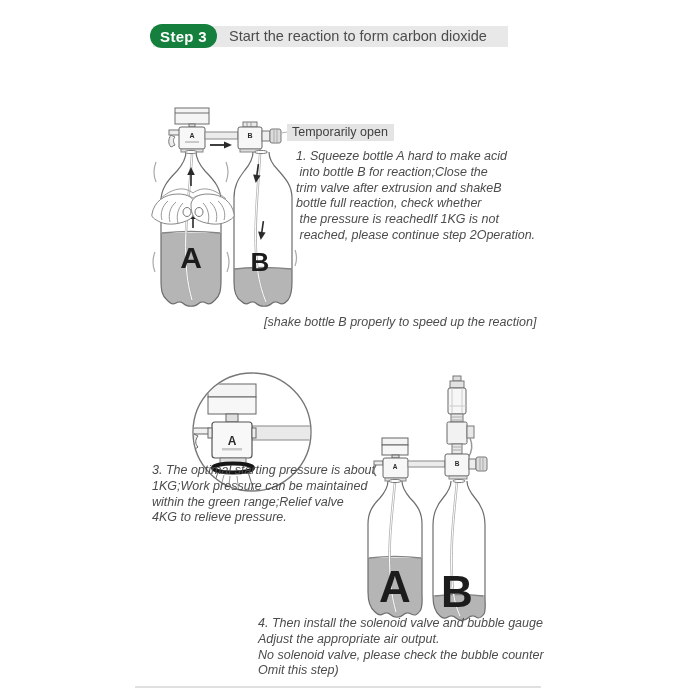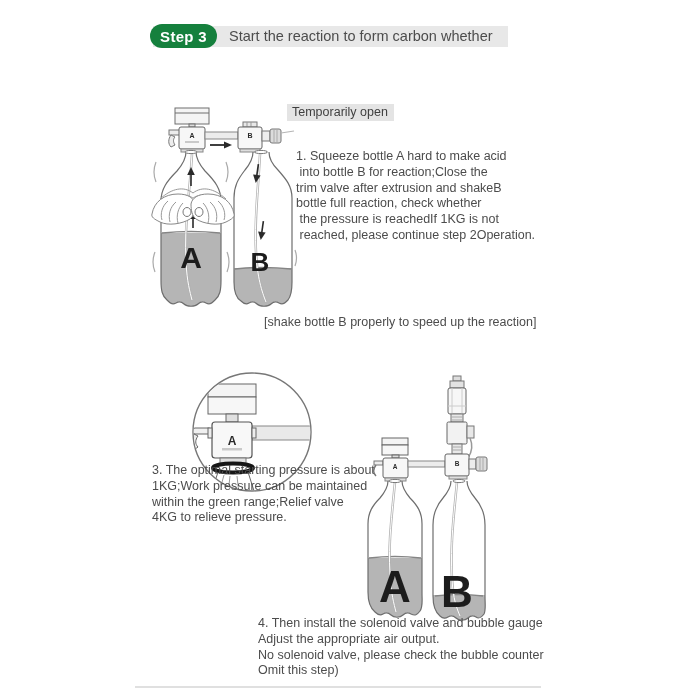--- a/index.html
+++ b/index.html
@@ -3,36 +3,36 @@
 <meta charset="utf-8">
 <style>
   html,body{margin:0;padding:0;background:#fff;}
   .page{position:relative;width:700px;height:700px;background:#ffffff;overflow:hidden;
         font-family:"Liberation Sans",sans-serif;color:#4a4a4a;}
   .hdr-bar{position:absolute;left:153px;top:26px;width:355px;height:21px;background:#e8e8e8;}
   .hdr-badge{position:absolute;left:150px;top:24px;width:67px;height:24px;background:#15803d;
         border-radius:12px;color:#fff;font-weight:bold;font-size:15px;display:flex;
         align-items:center;justify-content:center;letter-spacing:.3px;}
   .hdr-title{position:absolute;left:229px;top:28px;font-size:14.5px;color:#4c4c4c;}
-  .para{position:absolute;white-space:pre;font-size:12.5px;line-height:15.8px;color:#4c4c4c;}
-  .callout{position:absolute;left:287px;top:104px;background:#e4e4e4;color:#3f3f3f;
+  .para{position:absolute;white-space:pre;font-size:12.5px;line-height:15.8px;color:#4c4c4c;font-style:italic;}
+  .callout{position:absolute;left:287px;top:124px;background:#e4e4e4;color:#3f3f3f;
         font-size:12.5px;padding:1px 6px 2px 5px;}
   .sep{position:absolute;left:135px;top:686px;width:406px;height:1.5px;background:#e0e0e0;}
   svg{position:absolute;overflow:visible;}
   .big-letter{font-weight:bold;fill:#1c1c1c;font-family:"Liberation Sans",sans-serif;}
   .tiny-letter{font-weight:bold;fill:#2a2a2a;font-family:"Liberation Sans",sans-serif;}
 </style>
 </head>
 <body>
 
 <div class="page">
 
   <div class="hdr-bar"></div>
   <div class="hdr-badge">Step 3</div>
-  <div class="hdr-title">Start the reaction to form carbon whether</div>
+  <div class="hdr-title">Start the reaction to form carbon dioxide</div>
 
   <svg style="left:150px;top:102px" width="150" height="212" viewBox="0 0 150 212">
     <defs>
       <clipPath id="clipA1">
           <path d="M36,50 C36,57 33,62 27,69 C17,79 11,87 11,99 L11,178 C11,188 12,194 17,198 C20,201 22,203 26,201 C29,199 31,199 34,202 C37,205 45,205 48,202 C51,199 53,199 56,201 C60,203 62,201 65,198 C70,194 71,188 71,178 L71,99 C71,87 65,79 55,69 C49,62 46,57 46,50 Z"></path>
         </clipPath>
       <clipPath id="clipB1">
           <path d="M103,50 C103,57 100,62 95,68 C88,77 84,84 84,96 L84,180 C84,190 86,196 91,199 C94,202 96,203 99,201 C102,199 104,199 107,202 C110,205 118,205 121,202 C124,199 126,199 129,201 C133,203 135,201 138,198 C141,194 142,189 142,180 L142,96 C142,84 136,77 128,68 C122,62 119,57 119,50 Z"></path>
         </clipPath>
     </defs>

